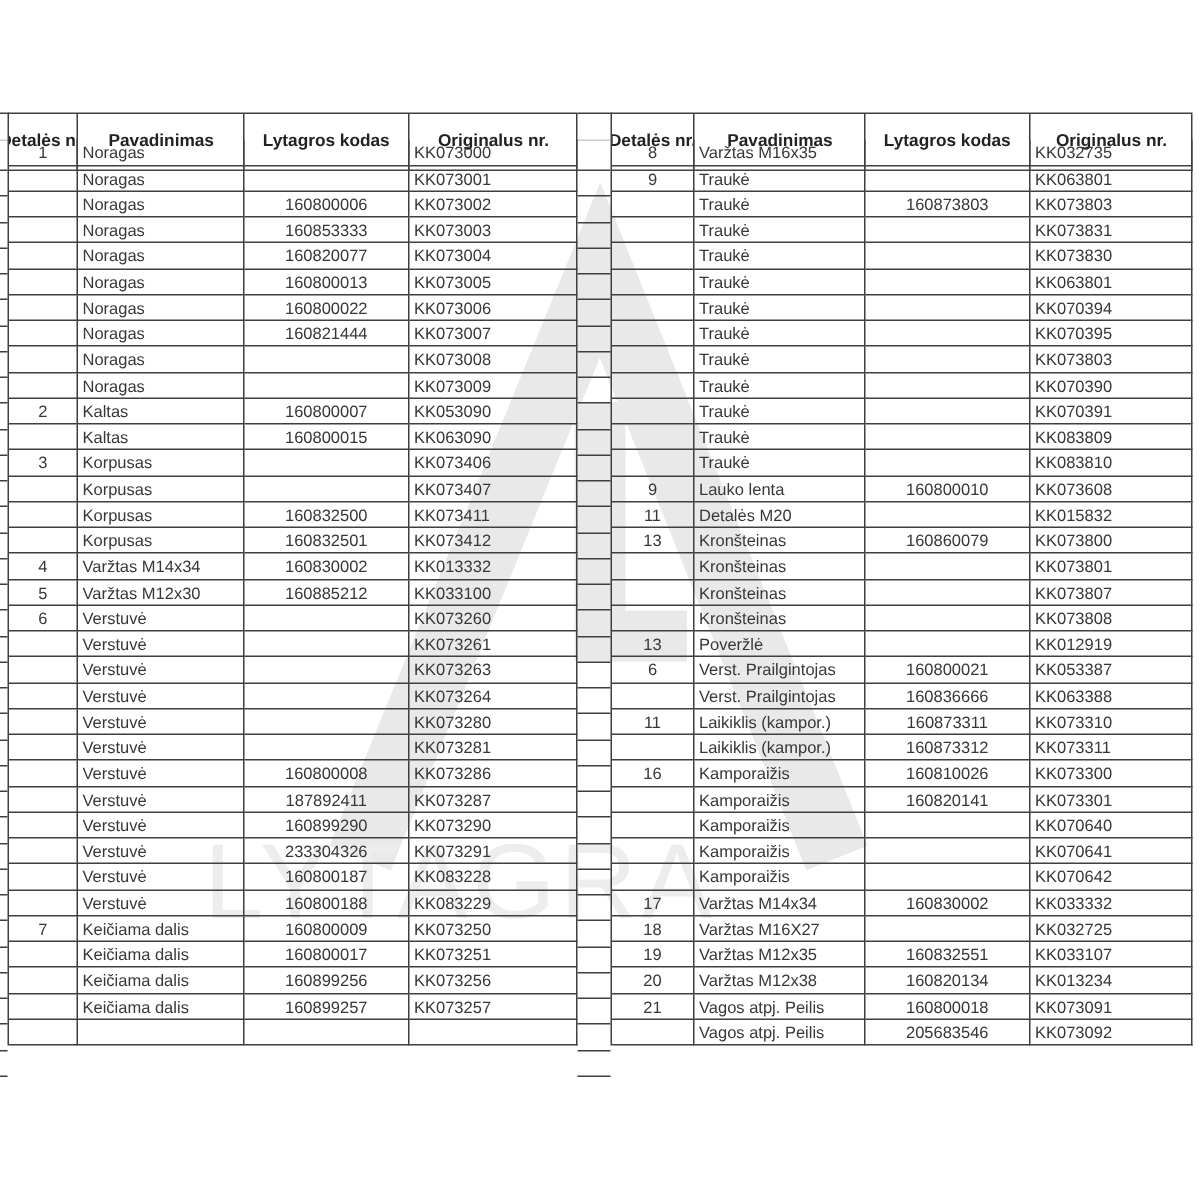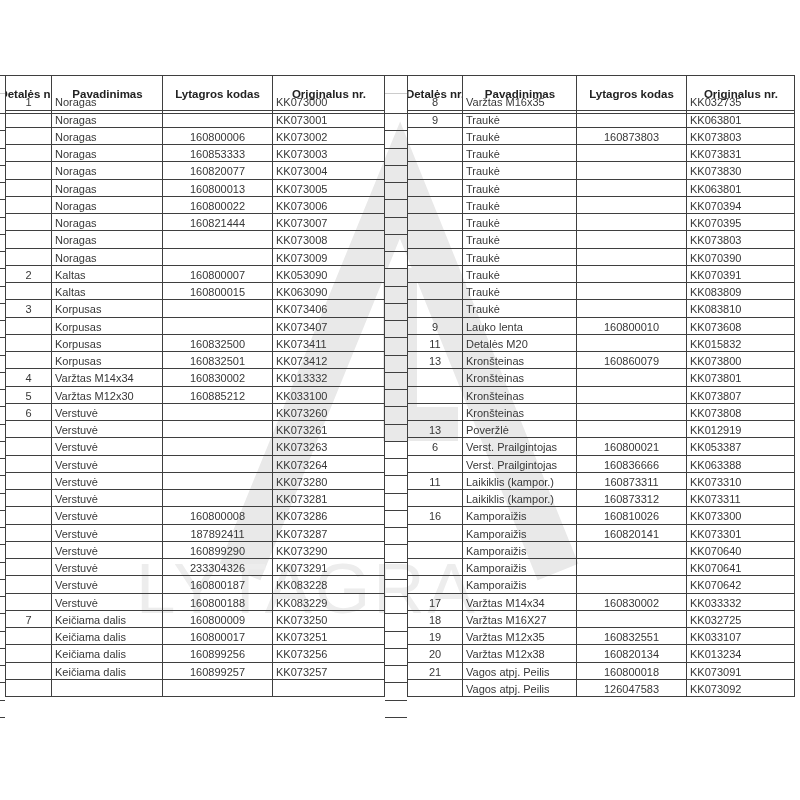--- a/index.html
+++ b/index.html
@@ -413,17 +413,17 @@
       <div class="cell c0">20</div>
       <div class="cell c1">Varžtas M12x38</div>
       <div class="cell c2">160820134</div>
       <div class="cell c3">KK013234</div>
       <div class="cell c0">21</div>
       <div class="cell c1">Vagos atpj. Peilis</div>
       <div class="cell c2">160800018</div>
       <div class="cell c3">KK073091</div>
       <div class="cell c0"></div>
       <div class="cell c1">Vagos atpj. Peilis</div>
-      <div class="cell c2">126047583</div>
+      <div class="cell c2">205683546</div>
       <div class="cell c3">KK073092</div>
     </div>
 
 </div>
 
 </body></html>

